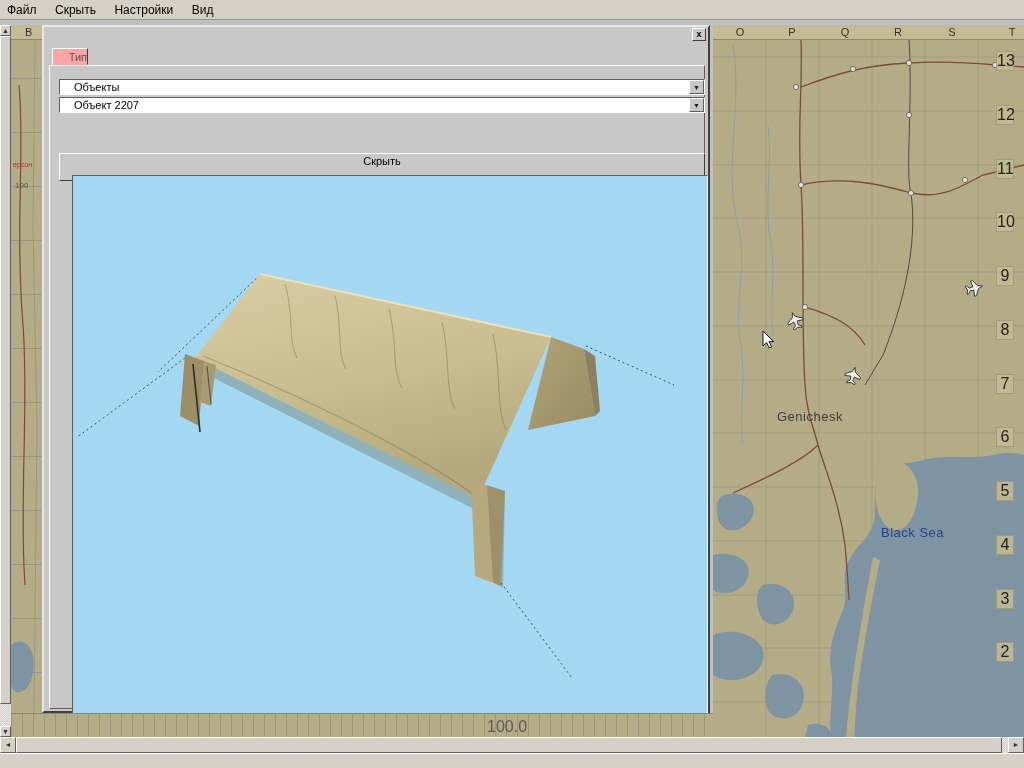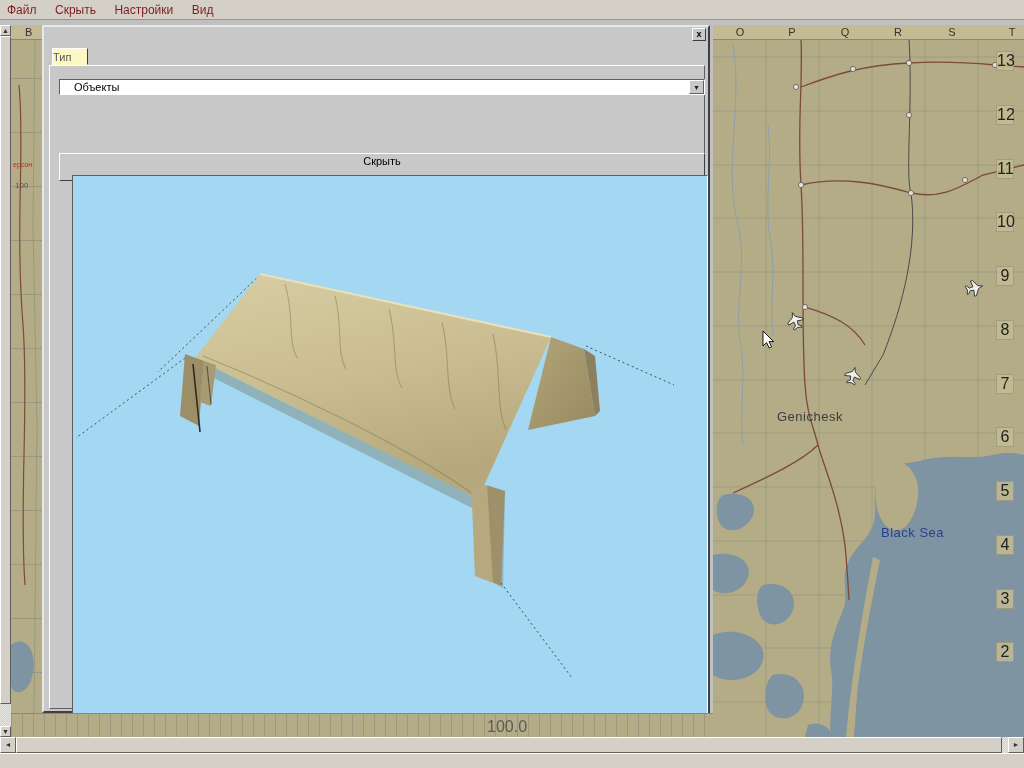--- a/index.html
+++ b/index.html
@@ -1,37 +1,37 @@
 <!DOCTYPE html>
 <html><head>
 <meta charset="utf-8">
 <style>
   html,body{margin:0;padding:0;}
   #screen{position:relative;width:1024px;height:768px;background:#c0c0c0;overflow:hidden;
           font-family:"Liberation Sans",sans-serif;-webkit-font-smoothing:none;}
   .abs{position:absolute;}
   
   #menubar{left:0;top:0;width:1024px;height:19px;background:#d4d0c8;border-bottom:1px solid #9a968e;}
-  .menu-item{display:inline-block;padding:2px 7px 0 7px;font-size:12px;color:#7f1d1d;height:17px;cursor:default;}
+  .menu-item{display:inline-block;padding:2px 7px 0 7px;font-size:12px;color:#000000;height:17px;cursor:default;}
   
   .sb-btn{background:#d4d0c8;border:1px solid;border-color:#fff #5f5f5f #5f5f5f #fff;
           font-size:7px;color:#333;text-align:center;line-height:10px;}
   .sb-track{background:repeating-conic-gradient(#e8e6e0 0 25%,#d4d0c8 0 50%) 0 0/2px 2px;}
   .sb-thumb{background:#d4d0c8;border:1px solid;border-color:#fff #5f5f5f #5f5f5f #fff;}
   
   #dialog{left:42px;top:25px;width:668px;height:688px;background:#c8c8c8;
           border:2px solid;border-color:#e8e8e8 #3f3f3f #3f3f3f #e8e8e8;box-sizing:border-box;}
   #titlebar{left:1px;top:1px;width:662px;height:16px;background:linear-gradient(90deg,#000080,#1084d0);}
   #title-text{font-size:11px;font-weight:bold;color:#fff;padding-left:4px;line-height:16px;display:block;}
   #close-btn{position:absolute;right:2px;top:1px;width:14px;height:13px;background:#c8c8c8;
              border:1px solid;border-color:#fff #3f3f3f #3f3f3f #fff;font-size:9px;font-weight:bold;
              text-align:center;line-height:11px;color:#000;box-sizing:border-box;}
-  #tab{left:8px;top:21px;width:36px;height:17px;background:#fef9c3;
+  #tab{left:8px;top:21px;width:36px;height:17px;background:#fca5a5;
        border:1px solid;border-color:#fff #3f3f3f transparent #fff;font-size:11px;color:#555;
-       text-align:left;line-height:16px;box-sizing:border-box;}
+       text-align:right;line-height:16px;box-sizing:border-box;}
   #tabpage{left:5px;top:38px;width:654px;height:642px;background:#c8c8c8;
            border:1px solid;border-color:#fff #5f5f5f #5f5f5f #fff;}
   .combo{left:9px;width:646px;height:16px;background:#fff;border:1px solid;border-color:#5f5f5f #fff #fff #5f5f5f;
          box-sizing:border-box;}
   .combo-text{font-size:11px;color:#000;padding-left:14px;line-height:14px;display:block;}
   .combo-arrow{position:absolute;right:0;top:0;width:15px;height:14px;background:#c8c8c8;
                border:1px solid;border-color:#fff #5f5f5f #5f5f5f #fff;font-size:7px;color:#222;
                text-align:center;line-height:13px;box-sizing:border-box;}
   #hide-btn{left:9px;top:87px;width:646px;height:28px;background:#c8c8c8;
             border:1px solid;border-color:#fff #3f3f3f #3f3f3f #fff;font-size:11px;color:#000;
@@ -98,20 +98,24 @@
 
     <div id="tab" class="abs">Тип</div>
 
     <div id="tabpage" class="abs">
 
       <div class="combo abs" style="top:13px;">
         <span class="combo-text">Объекты</span>
         <span class="combo-arrow">▼</span>
       </div>
 
+      <div class="combo abs" style="top:31px;">
+        <span class="combo-text">Объект 2207</span>
+        <span class="combo-arrow">▼</span>
+      </div>
 
       <div id="hide-btn" class="abs">Скрыть</div>
 
       <div id="viewport" class="abs">
         <svg width="634" height="561" viewBox="0 0 634 561">
           <defs>
             <linearGradient id="canvasMain" x1="0" y1="0" x2="0.3" y2="1">
               <stop offset="0" stop-color="#d8cda3"></stop>
               <stop offset="0.55" stop-color="#c9bc90"></stop>
               <stop offset="1" stop-color="#b6a87d"></stop>

